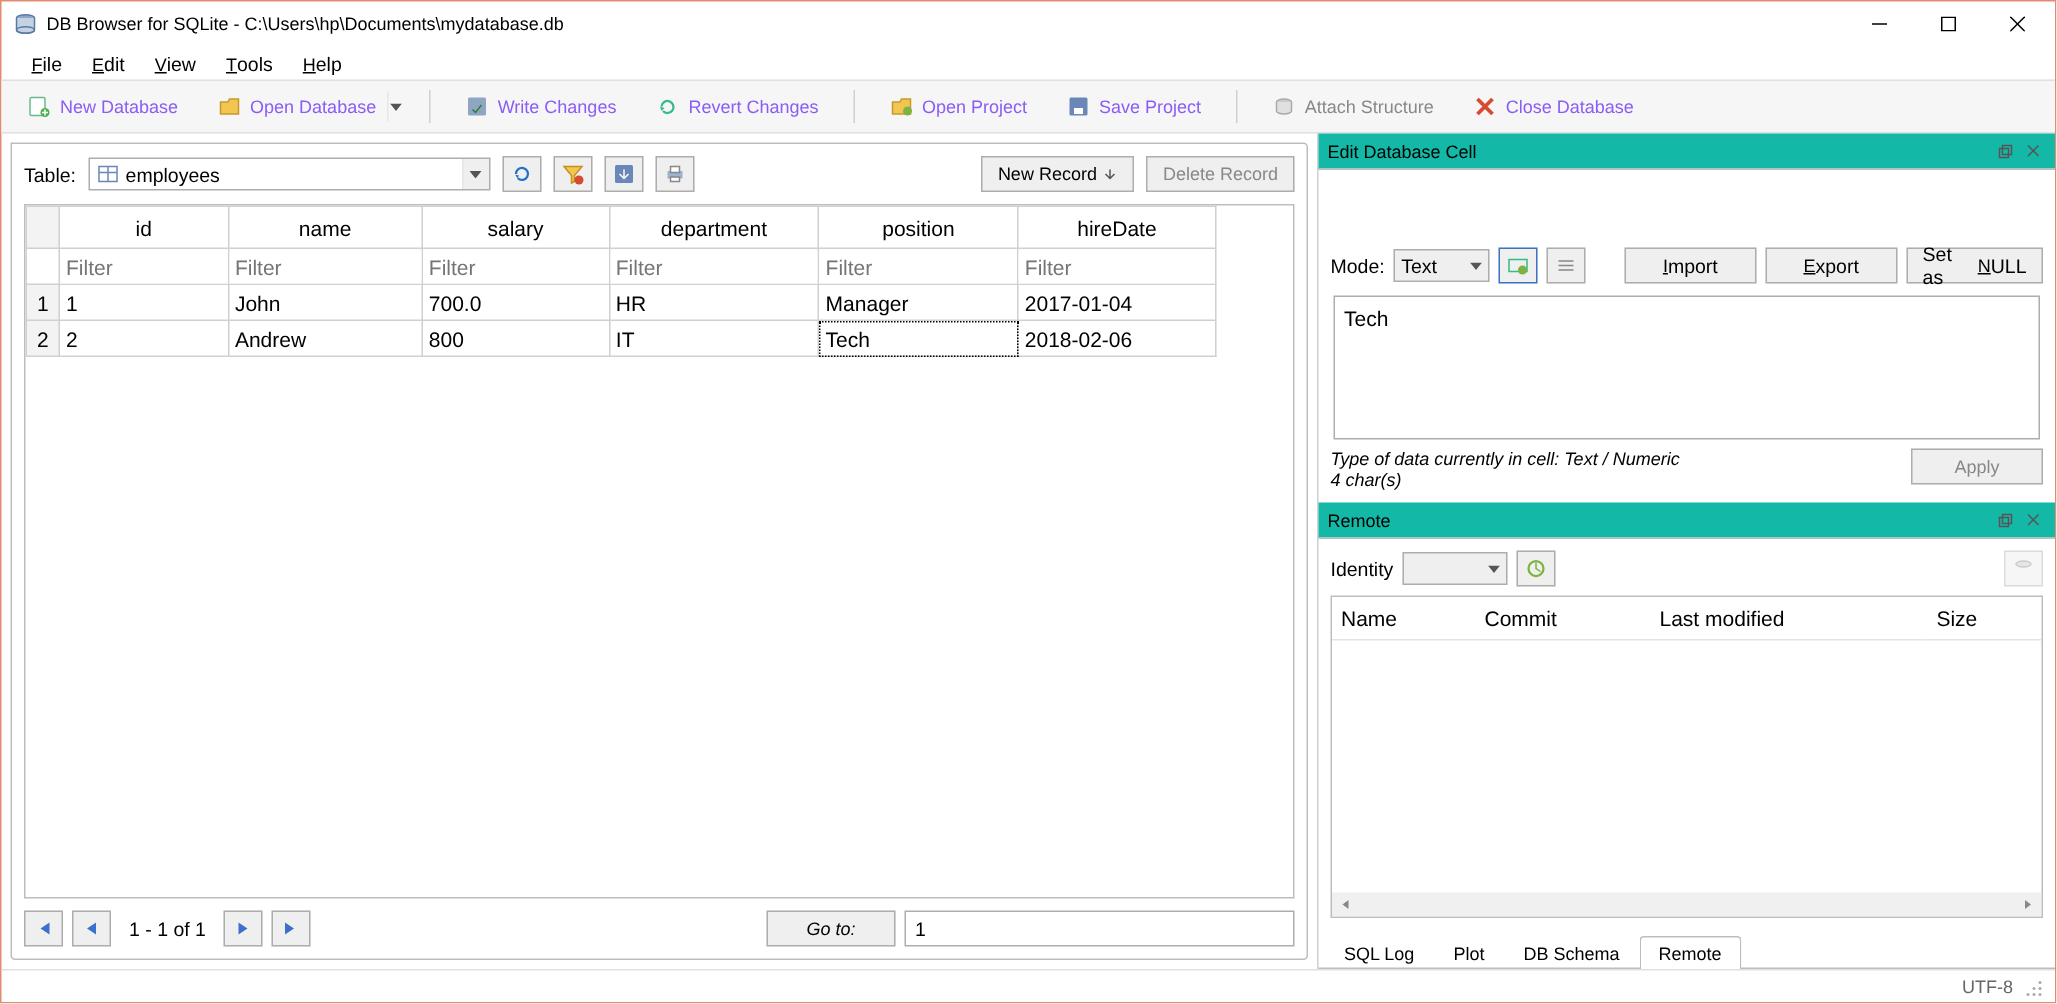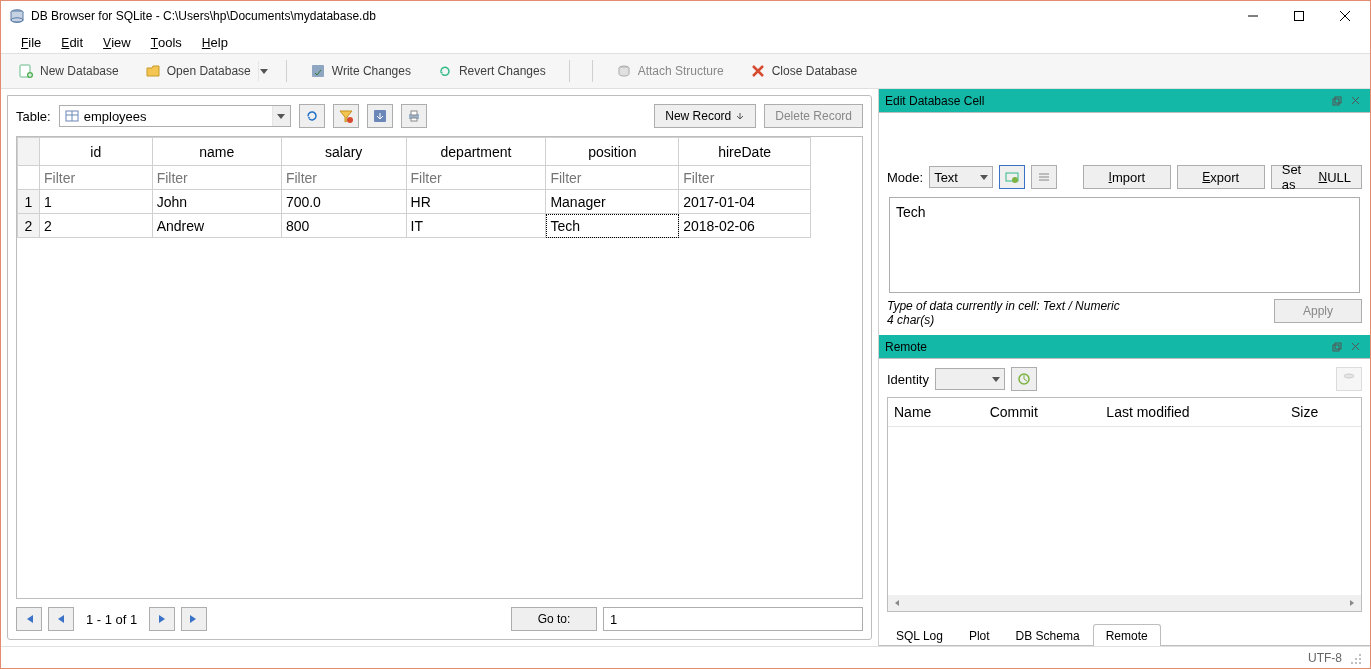--- a/index.html
+++ b/index.html
@@ -9,55 +9,55 @@
 .titlebar .app-icon { width: 16px; height: 16px; margin-right: 6px; }
 .titlebar .title { font-size: 12px; color: #000; flex: 1; }
 .titlebar .winbtn { width: 46px; height: 30px; display: flex; align-items: center; justify-content: center; }
 .titlebar .winbtn svg { stroke: #000; }
 .menubar { height: 22px; display: flex; align-items: center; padding: 0 10px; gap: 0; }
 .menubar .menuitem { padding: 2px 10px; font-size: 13px; }
 .menubar .menuitem u { text-decoration: underline; }
 .toolbar { display: flex; align-items: center; gap: 10px; padding: 6px 10px; background: #f6f6f6; border-top: 1px solid #e0e0e0; border-bottom: 1px solid #e0e0e0; }
 .toolbar .tb-group { display: flex; gap: 12px; }
 .toolbar .sep { width: 0; border-left: 1px solid #d0d0d0; height: 22px; margin: 0 6px; }
-.tb-btn { display: flex; align-items: center; gap: 6px; padding: 2px 6px; font-size: 13px; color: #404040; border: 1px solid transparent; }
+.tb-btn { display: flex; align-items: center; gap: 6px; padding: 2px 6px; font-size: 13px; color: #8b5cf6; border: 1px solid transparent; }
 .tb-btn.disabled { color: #888; }
 .tb-btn .ico { width: 16px; height: 16px; display: inline-block; }
 .open-split { display: flex; align-items: center; }
 .open-split .caret { width: 12px; height: 20px; display: flex; align-items: center; justify-content: center; border-left: 1px solid #e6e6e6; }
 .main { flex: 1; display: flex; min-height: 0; }
 .left-pane { flex: 1; display: flex; flex-direction: column; padding: 6px; min-width: 0; }
 .tabs { display: flex; align-items: flex-end; height: 26px; }
 .tabs .tab { padding: 4px 14px; font-size: 13px; border: 1px solid transparent; border-bottom: none; position: relative; top: 1px; }
 .tabs .tab.active { background: #fff; border-color: #bdbdbd; border-radius: 3px 3px 0 0; }
 .tab-body { flex: 1; border: 1px solid #bdbdbd; border-radius: 0 3px 3px 3px; display: flex; flex-direction: column; padding: 8px; min-height: 0; }
 .table-controls { display: flex; align-items: center; gap: 8px; margin-bottom: 8px; }
 .table-controls .lbl { font-size: 13px; }
-.combo { display: flex; align-items: center; border: 1px solid #adadad; height: 22px; width: 232px; background: #fff; }
+.combo { display: flex; align-items: center; border: 1px solid #adadad; height: 22px; width: 268px; background: #fff; }
 .combo .ci { width: 16px; height: 16px; margin: 0 4px; }
 .combo .ctext { flex: 1; font-size: 13px; }
 .combo .cdrop { width: 18px; height: 20px; display: flex; align-items: center; justify-content: center; border-left: 1px solid #e6e6e6; background: #efefef; }
 .icon-btn { width: 26px; height: 24px; border: 1px solid #adadad; background: #efefef; display: flex; align-items: center; justify-content: center; }
 .btn { height: 24px; border: 1px solid #adadad; background: #efefef; padding: 0 10px; font-size: 13px; display: flex; align-items: center; }
 .btn.disabled { color: #888; }
 .spacer { flex: 1; }
 .grid-wrap { flex: 1; border: 1px solid #bdbdbd; overflow: auto; }
 table.grid { border-collapse: collapse; width: 794px; }
 table.grid th, table.grid td { border: 1px solid #d0d0d0; font-size: 14px; text-align: left; height: 24px; padding: 2px 4px; }
 table.grid thead tr.h1 th { background: #fff; text-align: center; font-weight: normal; height: 28px; }
 table.grid thead tr.h1 th.rownum-head { width: 22px; background: #f3f3f3; }
 table.grid thead tr.h2 th { background: #fff; padding: 0; }
 table.grid thead tr.h2 th input { width: 100%; height: 22px; border: none; padding: 0 4px; font-size: 14px; color: #9a9a9a; }
 table.grid tbody td.rownum { width: 22px; text-align: center; background: #f3f3f3; }
 table.grid td.sel { outline: 1px dotted #000; outline-offset: -1px; }
 .pager { display: flex; align-items: center; gap: 6px; margin-top: 8px; }
 .pager .pgbtn { width: 26px; height: 24px; border: 1px solid #adadad; background: #efefef; display: flex; align-items: center; justify-content: center; }
 .pager .pgtext { font-size: 13px; margin: 0 6px; }
 .pager .goto-input { flex: 1; height: 24px; border: 1px solid #adadad; padding: 0 6px; font-size: 13px; max-width: 260px; }
-.pager .goto-btn { width: 86px; justify-content: center; }
+.pager .goto-btn { width: 86px; justify-content: center; font-style: italic; }
 .right-pane { width: 492px; display: flex; flex-direction: column; border-left: 1px solid #d0d0d0; }
 .dock-title { display: flex; align-items: center; background: #14b8a6; height: 24px; padding: 0 6px; font-size: 13px; border-bottom: 1px solid #bdbdbd; }
 .dock-title .dtlabel { flex: 1; }
 .dock-title .dtbtn { width: 18px; height: 18px; display: flex; align-items: center; justify-content: center; }
 .dock-body { padding: 8px; display: flex; flex-direction: column; gap: 6px; margin-top: 44px; }
 .edit-controls { display: flex; align-items: center; gap: 6px; }
 .edit-controls .lbl { font-size: 13px; }
 .mode-combo { display: flex; align-items: center; border: 1px solid #adadad; height: 22px; width: 64px; background: #efefef; }
 .mode-combo .mtext { flex: 1; padding: 0 4px; font-size: 13px; }
 .mode-combo .mdrop { width: 16px; height: 20px; display: flex; align-items: center; justify-content: center; }
@@ -153,20 +153,36 @@
       </div>
       <div class="tb-btn">
         <span class="ico"><svg viewBox="0 0 16 16">
               <path d="M4 8a4 4 0 1 1 1 3" fill="none" stroke="#3b8" stroke-width="1.5"></path>
               <path d="M4 11l-1-3 3 1z" fill="#3b8"></path>
             </svg></span>
         <span>Revert Changes</span>
       </div>
     </div>
     <div class="sep"></div>
+    <div class="tb-group">
+      <div class="tb-btn">
+        <span class="ico"><svg viewBox="0 0 16 16">
+              <path d="M2 5h5l1-2h6v10H2z" fill="#f4c551" stroke="#c59a2b"></path>
+              <circle cx="12" cy="11" r="3" fill="#7cb342"></circle>
+            </svg></span>
+        <span>Open Project</span>
+      </div>
+      <div class="tb-btn">
+        <span class="ico"><svg viewBox="0 0 16 16">
+              <rect x="2" y="2" width="12" height="12" rx="1" fill="#6a87b8"></rect>
+              <rect x="5" y="9" width="6" height="4" fill="#fff"></rect>
+            </svg></span>
+        <span>Save Project</span>
+      </div>
+    </div>
     <div class="sep"></div>
     <div class="tb-group">
       <div class="tb-btn disabled">
         <span class="ico"><svg viewBox="0 0 16 16">
               <ellipse cx="8" cy="5" rx="5" ry="2" fill="#ccc" stroke="#aaa"></ellipse>
               <path d="M3 5v6c0 1 2.2 2 5 2s5-1 5-2V5" fill="#e0e0e0" stroke="#aaa"></path>
             </svg></span>
         <span>Attach Structure</span>
       </div>
       <div class="tb-btn">

